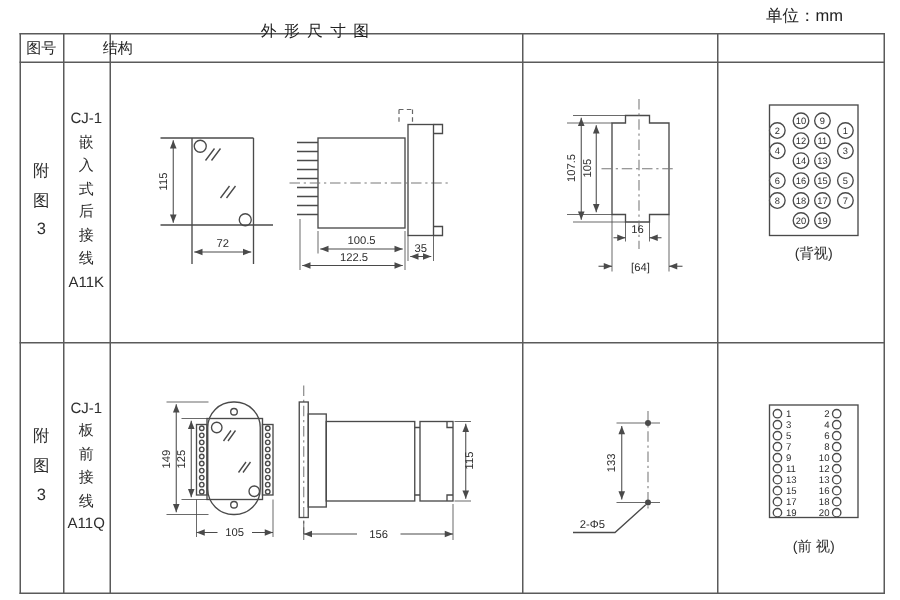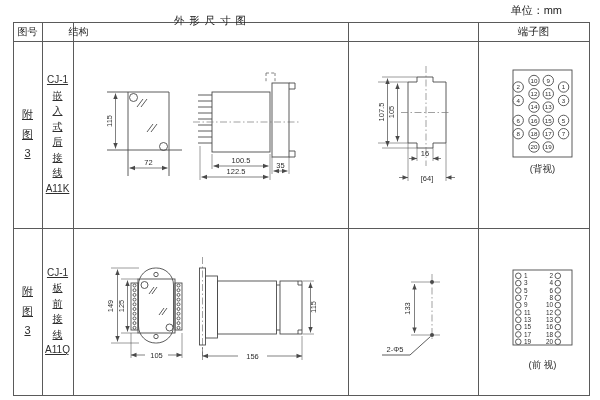--- a/index.html
+++ b/index.html
@@ -2,21 +2,21 @@
 <html><head>
 <meta charset="utf-8">
 <style>
   html,body{margin:0;padding:0;background:#fff;}
   .stage{position:relative;width:600px;height:400px;background:#fff;overflow:hidden;
          font-family:"Liberation Sans","DejaVu Sans",sans-serif;color:#2e2e2e;}
   .tl{position:absolute;background:#5a5a5a;}
   .cell{position:absolute;display:flex;align-items:center;justify-content:center;
         font-size:10.5px;color:#222;letter-spacing:1px;white-space:nowrap;}
   .vstack{position:absolute;display:flex;flex-direction:column;align-items:center;
-          justify-content:center;font-size:10.5px;line-height:1.25;letter-spacing:0;text-decoration:underline;}
+          justify-content:center;font-size:10.5px;line-height:1.25;letter-spacing:0;}
   .vstack div{margin:1.5px 0;white-space:nowrap;}
   .figstack{font-size:11px;}
   .figstack div{margin:3px 0;}
   .unit{position:absolute;top:3px;right:38px;font-size:11px;color:#222;}
   svg.drawings{position:absolute;left:0;top:0;width:600px;height:400px;}
   .ln{stroke:#4a4a4a;stroke-width:0.9;fill:none;}
   .ctr{stroke:#787878;stroke-width:0.7;fill:none;stroke-dasharray:7 2.5 1.5 2.5;}
   .dash{stroke:#666;stroke-width:0.8;fill:none;stroke-dasharray:3 2.2;}
   .dim{stroke:#4a4a4a;stroke-width:0.7;fill:none;}
   .ext{stroke:#4a4a4a;stroke-width:0.55;fill:none;}
@@ -41,21 +41,20 @@
   <div class="tl" style="left:42px;top:22px;width:1px;height:374px"></div>
   <div class="tl" style="left:73px;top:22px;width:1px;height:374px"></div>
   <div class="tl" style="left:348px;top:22px;width:1px;height:374px"></div>
   <div class="tl" style="left:478px;top:22px;width:1px;height:374px"></div>
   <div class="tl" style="left:13px;top:41px;width:577px;height:1px"></div>
   <div class="tl" style="left:13px;top:228px;width:577px;height:1px"></div>
 
   <div class="cell" style="left:13px;top:23px;width:29px;height:17px;letter-spacing:0;font-size:10px;">图号</div>
   <div class="cell" style="left:42px;top:23px;width:31px;height:17px;letter-spacing:0;font-size:10px;margin-left:21px;">结构</div>
   <div class="cell" style="left:73px;top:12px;width:275px;height:17px;">外 形 尺 寸 图</div>
-  <div class="cell" style="left:478px;top:23px;width:111px;height:17px;letter-spacing:0;">端子图</div>
 
   <div class="vstack figstack" style="left:13px;top:41px;width:29px;height:187px;">
       <div>附</div>
       <div>图</div>
       <div>3</div>
     </div>
   <div class="vstack" style="left:42px;top:41px;width:31px;height:187px;font-size:10px;">
       <div>CJ-1</div>
       <div>嵌</div>
       <div>入</div>

